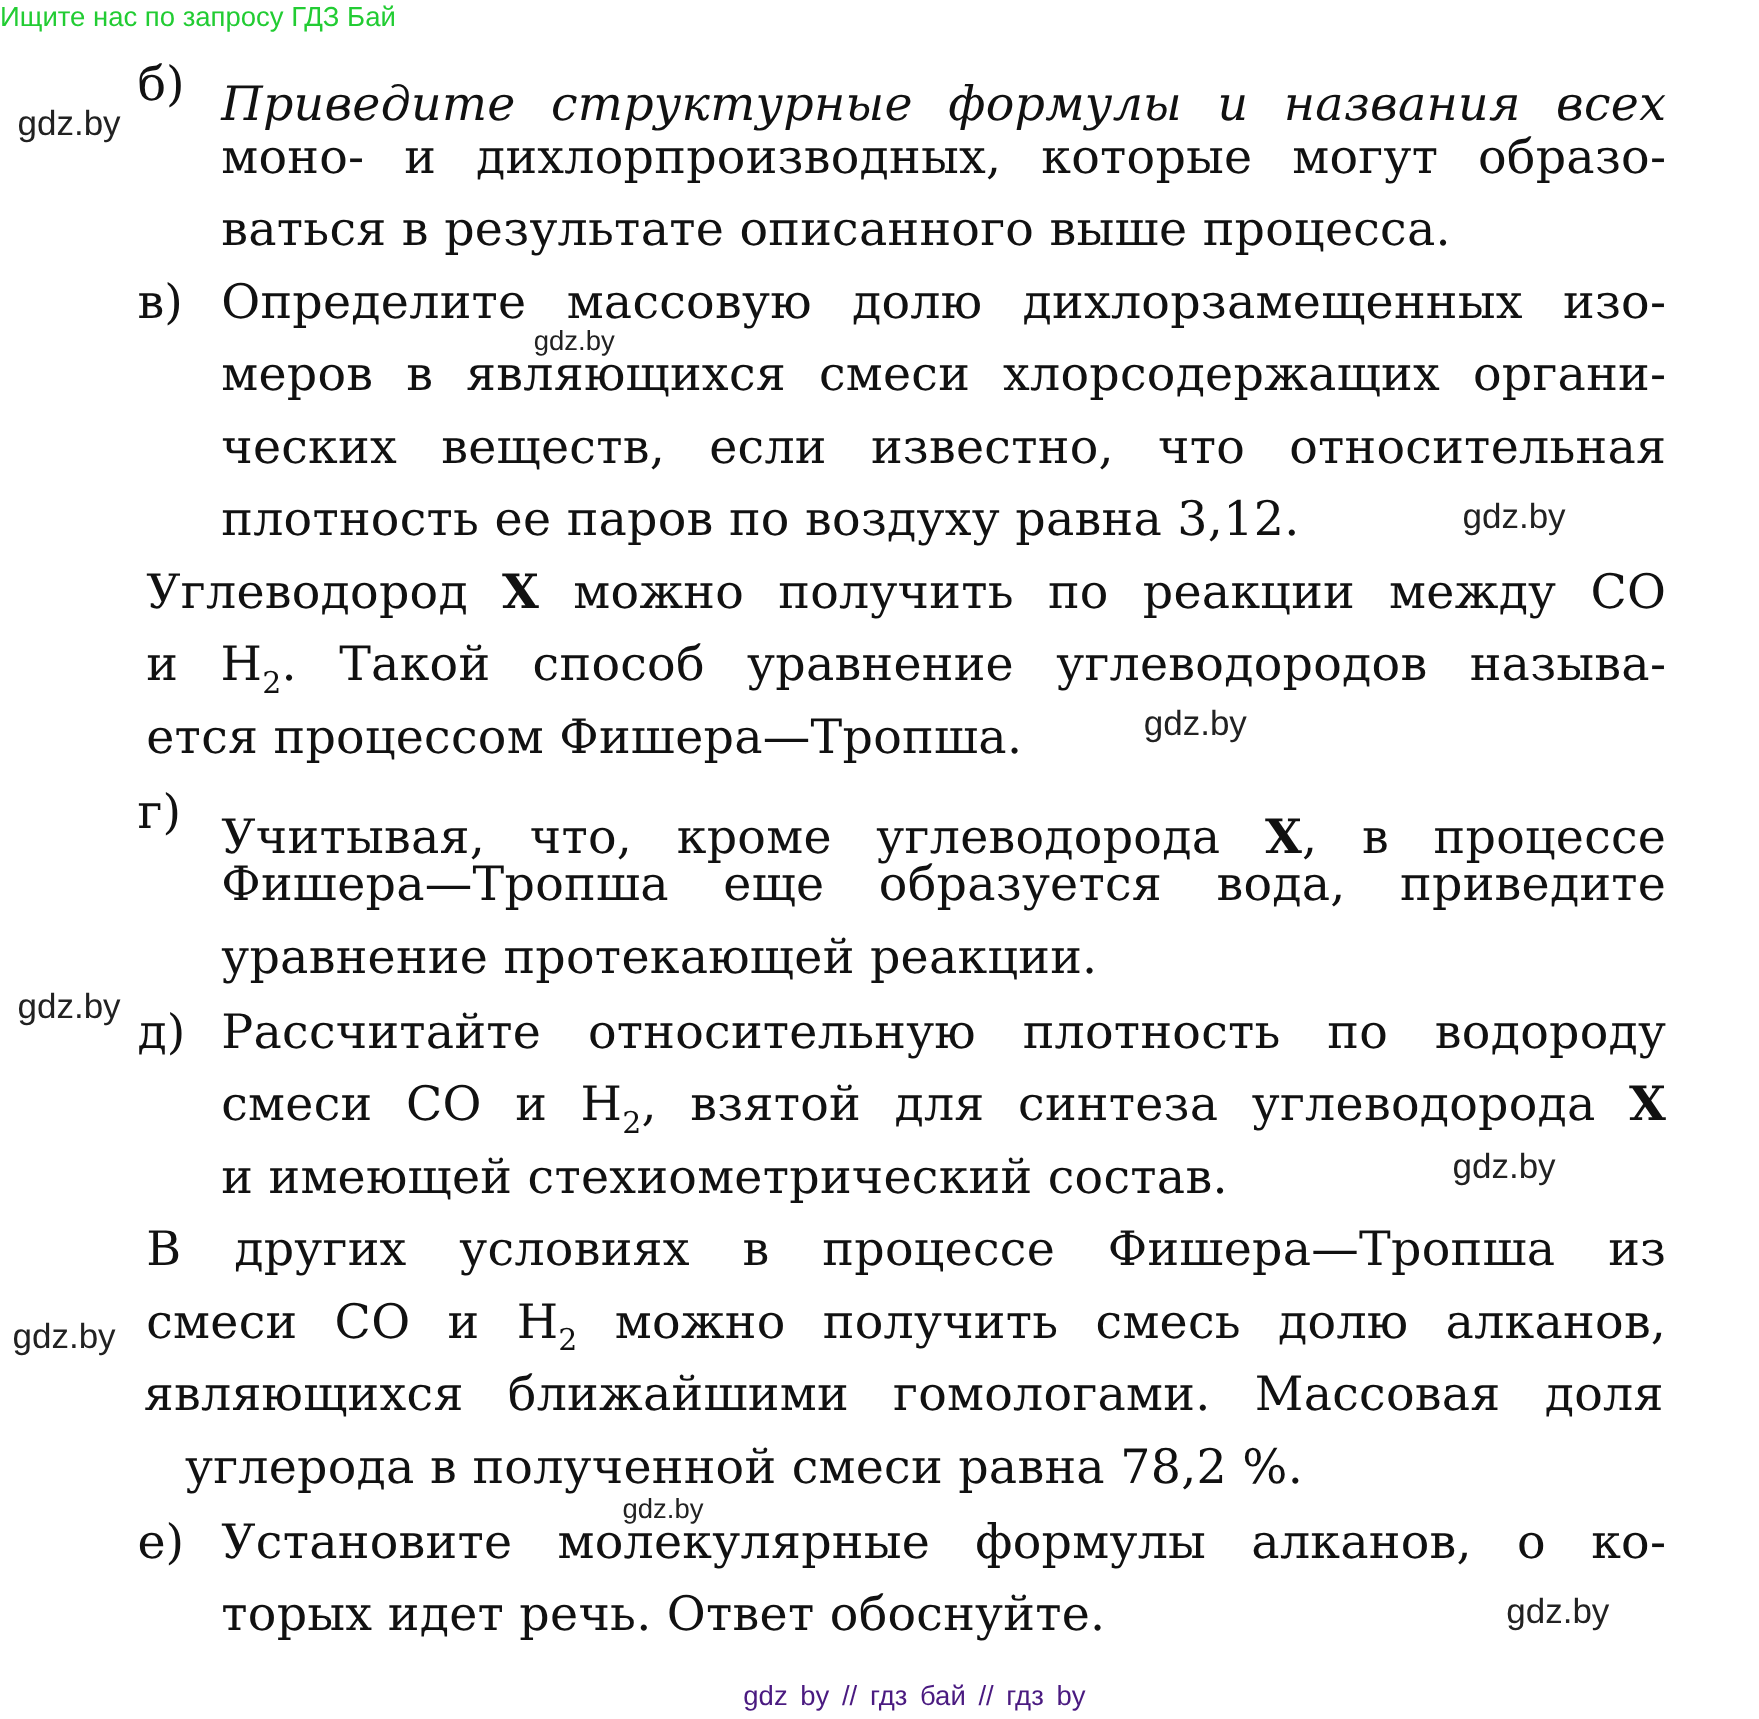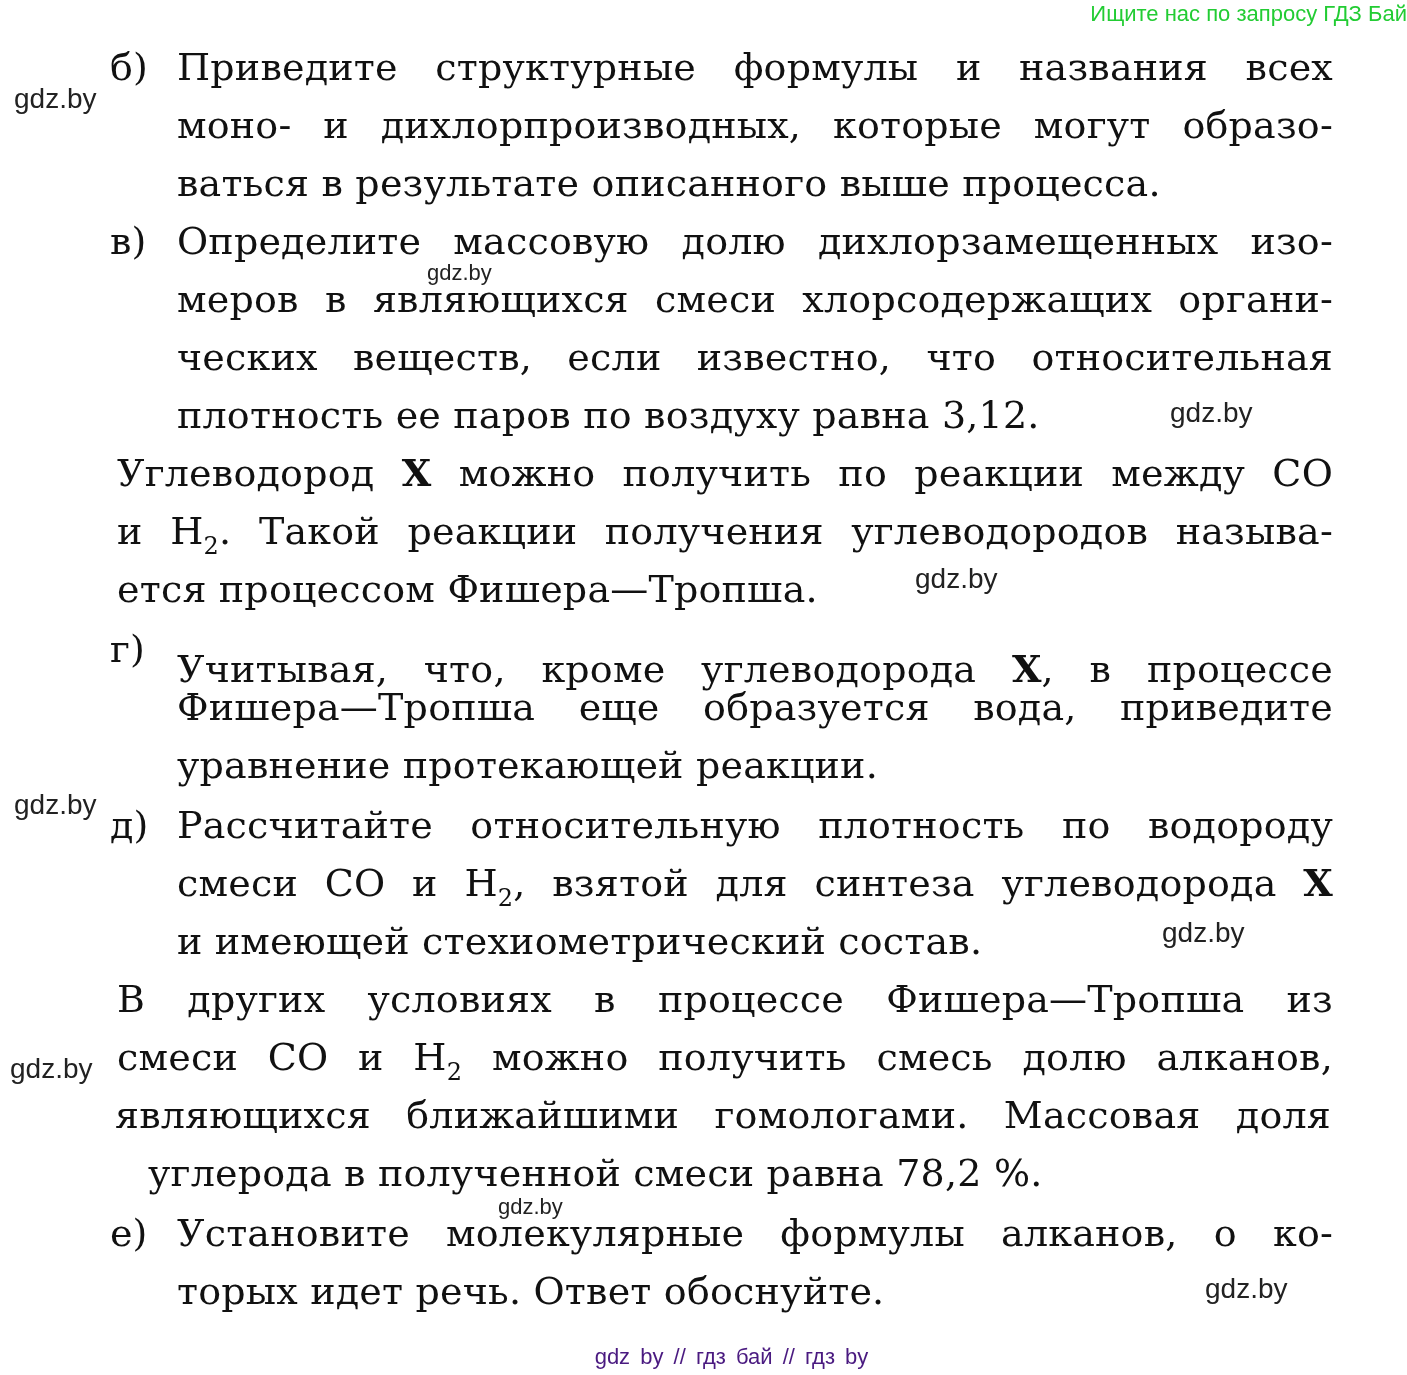--- a/index.html
+++ b/index.html
@@ -1,19 +1,19 @@
 <!DOCTYPE html>
 <html><head>
   <meta charset="utf-8">
   <style>
     html, body { margin: 0; padding: 0; background: #ffffff; }
     body { width: 1407px; height: 1375px; position: relative; overflow: hidden; }
     .banner {
       position: absolute; left: 0; top: 0; width: 1407px; height: 30px;
-      text-align: right; color: #22cc33;
+      text-align: left; color: #22cc33;
       font-family: "Liberation Sans", sans-serif; font-size: 22px; line-height: 28px;
     }
     .footer {
       position: absolute; left: 0; top: 1343px; width: 1407px; height: 30px;
       text-align: center; color: #4a1a80;
       font-family: "Liberation Sans", sans-serif; font-size: 22px; line-height: 28px;
       word-spacing: 4px;
       padding-left: 28px;
     }
     .line {
@@ -31,32 +31,32 @@
     .wm.small { font-size: 22px; }
     b { font-weight: bold; }
     sub { font-size: 24px; vertical-align: -10px; line-height: 0; }
   </style>
 </head>
 <body>
 
 <div class="banner">Ищите нас по запросу ГДЗ Бай</div>
 
 <div class="label" style="left:110px; top:38px;">б)</div>
-<div class="line just" style="left:177px; top:38px; width:1156px;">Приведите структурные формулы и названия всех</div>
+<div class="line just" style="left:177px; top:54px; width:1156px;font-style:italic;">Приведите структурные формулы и названия всех</div>
 <div class="line just" style="left:177px; top:96px; width:1156px;">моно- и дихлорпроизводных, которые могут образо-</div>
 <div class="line" style="left:177px; top:154px;">ваться в результате описанного выше процесса.</div>
 
 <div class="label" style="left:110px; top:212px;">в)</div>
 <div class="line just" style="left:177px; top:212px; width:1156px;">Определите массовую долю дихлорзамещенных изо-</div>
 <div class="line just" style="left:177px; top:270px; width:1156px;">меров в являющихся смеси хлорсодержащих органи-</div>
 <div class="line just" style="left:177px; top:328px; width:1156px;">ческих веществ, если известно, что относительная</div>
 <div class="line" style="left:177px; top:386px;">плотность ее паров по воздуху равна 3,12.</div>
 
 <div class="line just" style="left:117px; top:444px; width:1216px;"><span>Углеводород </span><b>X</b><span> можно получить по реакции между CO</span></div>
-<div class="line just" style="left:117px; top:502px; width:1216px;"><span>и H</span><sub>2</sub><span>. Такой реакции получения углеводородов называ-</span></div>
+<div class="line just" style="left:117px; top:502px; width:1216px;"><span>и H</span><sub>2</sub><span>. Такой способ уравнение углеводородов называ-</span></div>
 <div class="line" style="left:117px; top:560px;">ется процессом Фишера—Тропша.</div>
 
 <div class="label" style="left:110px; top:620px;">г)</div>
 <div class="line just" style="left:177px; top:620px; width:1156px;margin-top:20px;"><span>Учитывая, что, кроме углеводорода </span><b>X</b><span>, в процессе</span></div>
 <div class="line just" style="left:177px; top:678px; width:1156px;">Фишера—Тропша еще образуется вода, приведите</div>
 <div class="line" style="left:177px; top:736px;">уравнение протекающей реакции.</div>
 
 <div class="label" style="left:110px; top:796px;">д)</div>
 <div class="line just" style="left:177px; top:796px; width:1156px;">Рассчитайте относительную плотность по водороду</div>
 <div class="line just" style="left:177px; top:854px; width:1156px;"><span>смеси CO и H</span><sub>2</sub><span>, взятой для синтеза углеводорода </span><b>X</b></div>

